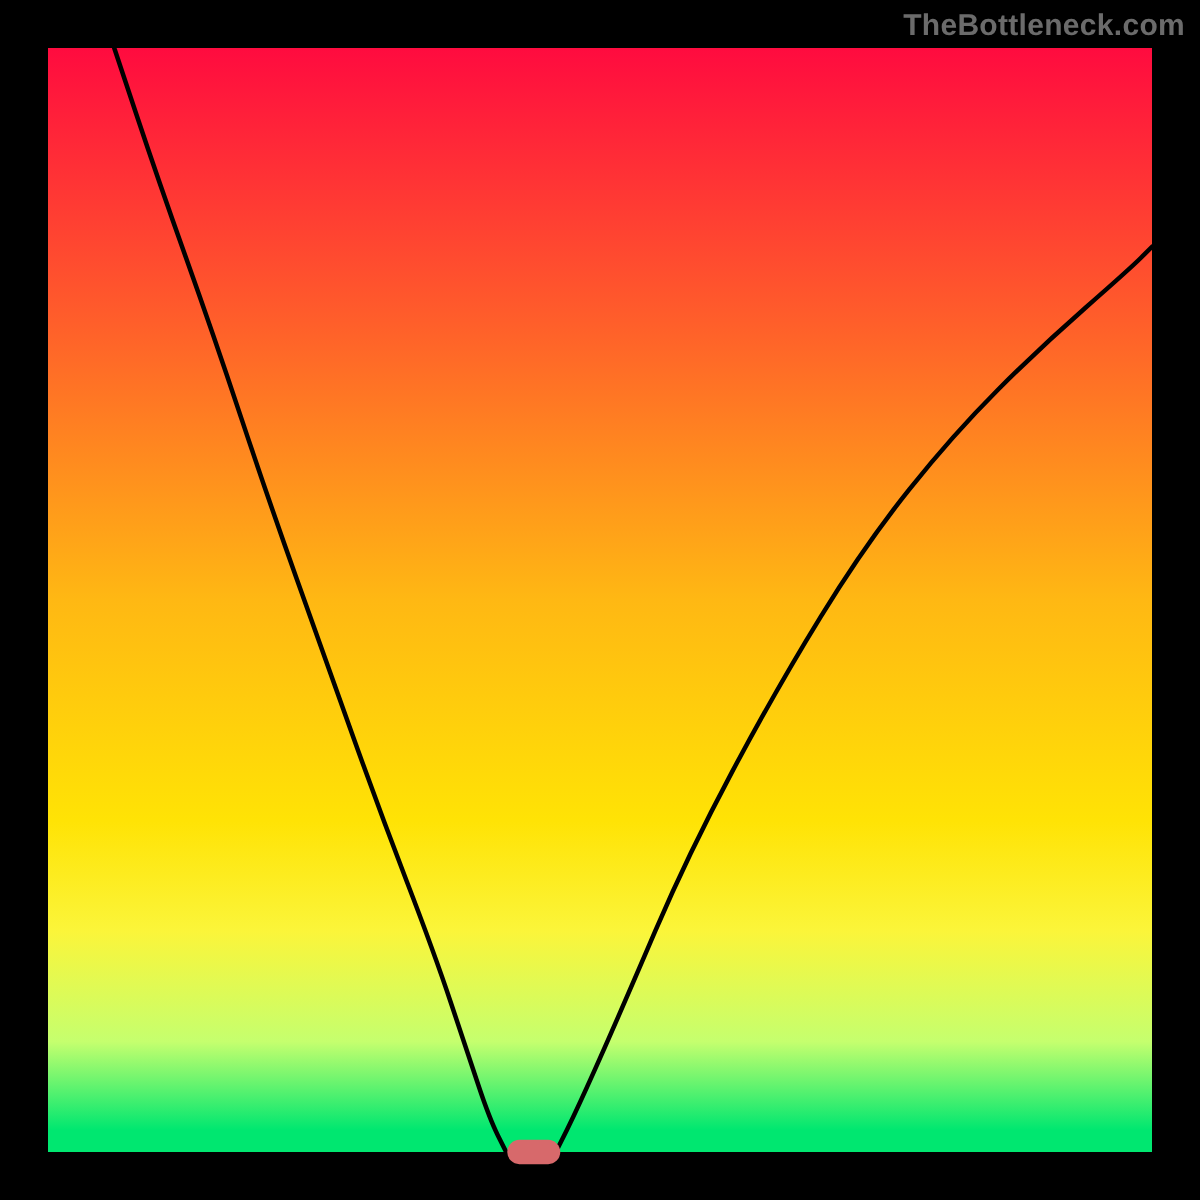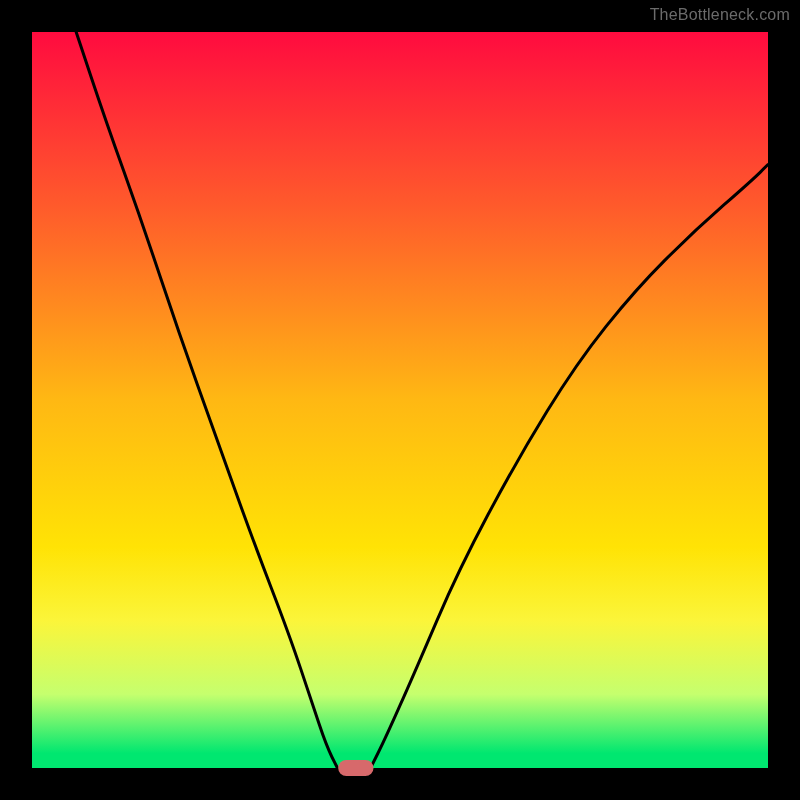--- a/index.html
+++ b/index.html
@@ -17,22 +17,22 @@
     left: 0;
     width: 800px;
     height: 800px;
     background: #000;
   }
   .watermark {
     position: absolute;
     top: 6px;
     right: 10px;
     color: #6b6b6b;
-    font-size: 16px;
-    font-weight: 400;
+    font-size: 20px;
+    font-weight: 700;
     letter-spacing: 0.2px;
     z-index: 10;
   }
   svg {
     position: absolute;
     top: 0;
     left: 0;
   }
 </style>
 </head>

